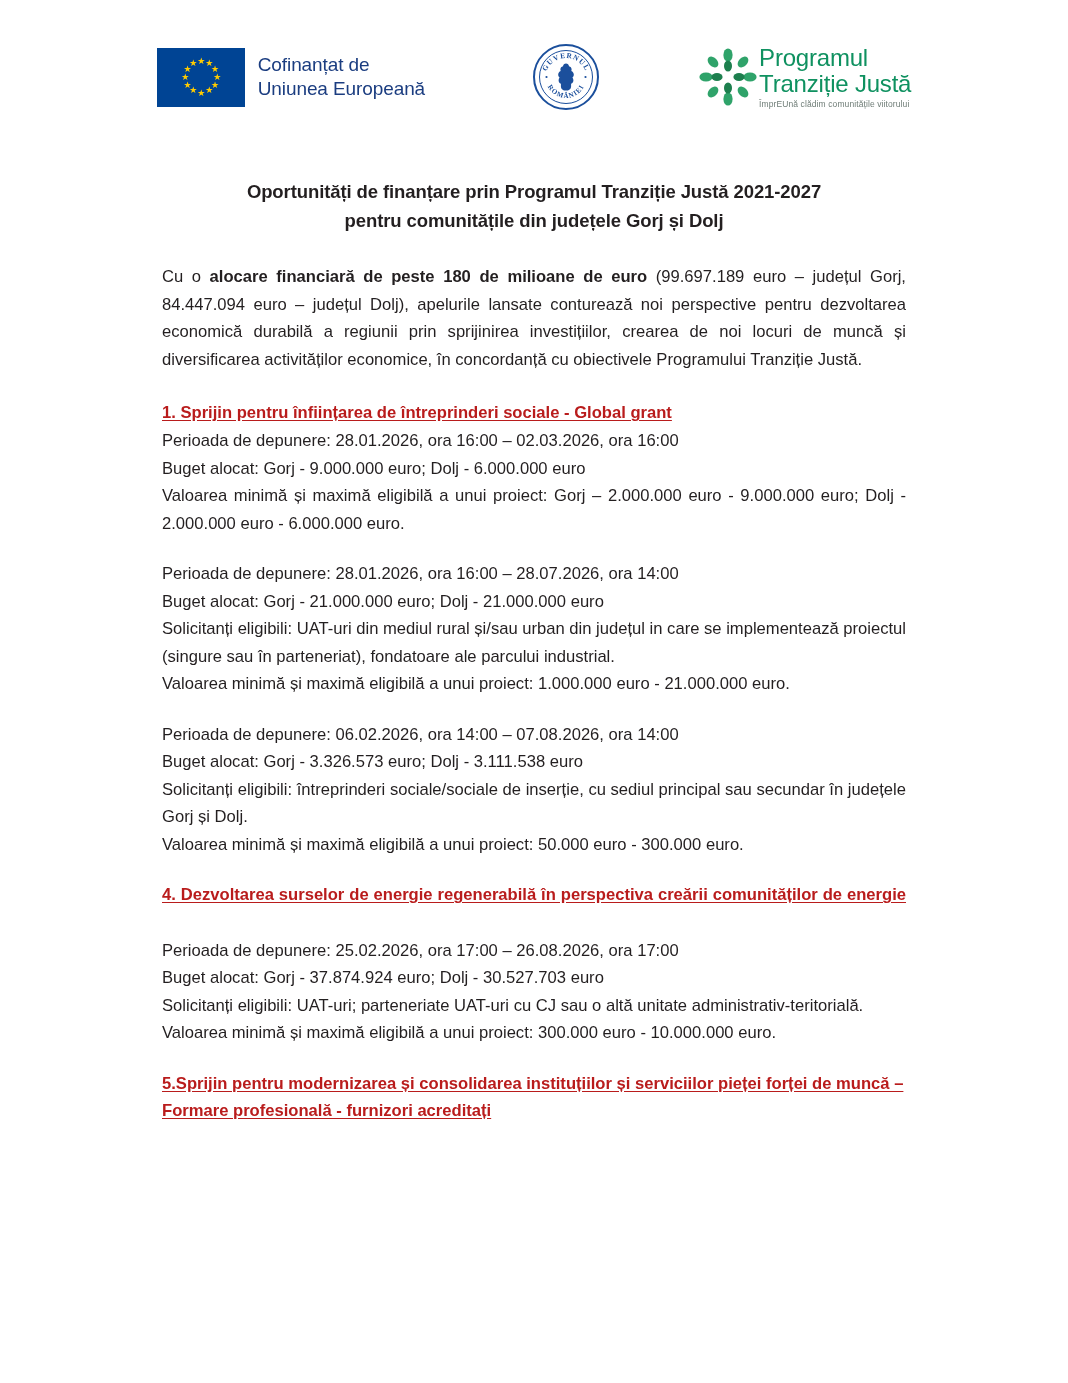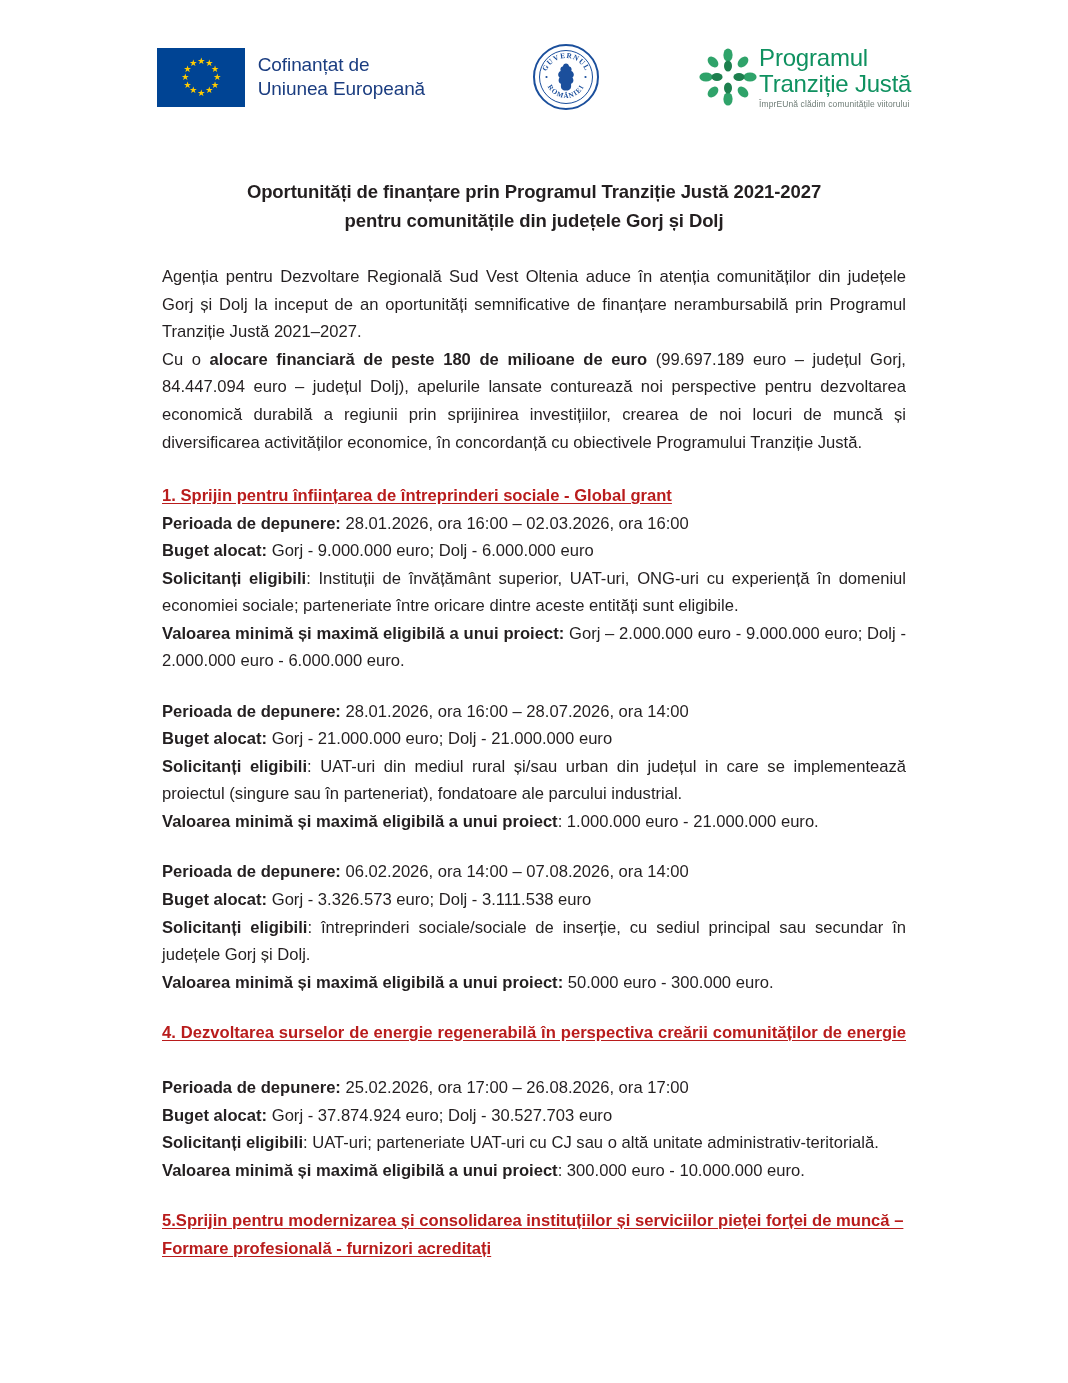--- a/index.html
+++ b/index.html
@@ -159,21 +159,21 @@
     width: 100%;
   }
 
   .line {
     font-size: 16.6px;
     line-height: 1.66;
     margin: 0;
     text-align: justify;
     color: #231f20;
   }
-  .line b { font-weight: bold; }
+  .line b { font-weight: normal; }
 </style>
 </head>
 <body>
 
 <div class="page">
 
   <div class="logo-bar">
 
     <div class="logo-eu">
       <div class="eu-flag" id="eu-flag">
@@ -249,30 +249,28 @@
   </div>
 
   <div class="doc">
 
     <h1 class="doc-title">
       <span>Oportunități de finanțare prin Programul Tranziție Justă 2021-2027</span>
       <span>pentru comunitățile din județele Gorj și Dolj</span>
     </h1>
 
     <div class="intro-block">
-      <p class="para">Agenția pentru Dezvoltare Regională Sud Vest Oltenia aduce în atenția comunităților din județele Gorj și Dolj la inceput de an oportunități semnificative de finanțare nerambursabilă prin Programul Tranziție Justă 2021–2027.</p>
       <p class="para"><span>Cu o </span><b>alocare financiară de peste 180 de milioane de euro</b><span> (99.697.189 euro – județul Gorj, 84.447.094 euro – județul Dolj), apelurile lansate conturează noi perspective pentru dezvoltarea economică durabilă a regiunii prin sprijinirea investițiilor, crearea de noi locuri de muncă și diversificarea activităților economice, în concordanță cu obiectivele Programului Tranziție Justă.</span></p>
     </div>
 
     <div id="sections-host">
         <div class="section">
           <div class="section-heading">1. Sprijin pentru înființarea de întreprinderi sociale - Global grant</div>
           <p class="line"><b>Perioada de depunere:</b><span> 28.01.2026, ora 16:00 – 02.03.2026, ora 16:00</span></p>
           <p class="line"><b>Buget alocat:</b><span> Gorj - 9.000.000 euro; Dolj - 6.000.000 euro</span></p>
-          <p class="line"><b>Solicitanți eligibili</b><span>: Instituții de învățământ superior, UAT-uri, ONG-uri cu experiență în domeniul economiei sociale; parteneriate între oricare dintre aceste entități sunt eligibile.</span></p>
           <p class="line"><b>Valoarea minimă și maximă eligibilă a unui proiect:</b><span> Gorj – 2.000.000 euro - 9.000.000 euro; Dolj - 2.000.000 euro - 6.000.000 euro.</span></p>
         </div>
         <div class="section">
           <p class="line"><b>Perioada de depunere:</b><span> 28.01.2026, ora 16:00 – 28.07.2026, ora 14:00</span></p>
           <p class="line"><b>Buget alocat:</b><span> Gorj - 21.000.000 euro; Dolj - 21.000.000 euro</span></p>
           <p class="line"><b>Solicitanți eligibili</b><span>: UAT-uri din mediul rural și/sau urban din județul in care se implementează proiectul (singure sau în parteneriat), fondatoare ale parcului industrial.</span></p>
           <p class="line"><b>Valoarea minimă și maximă eligibilă a unui proiect</b><span>: 1.000.000 euro - 21.000.000 euro.</span></p>
         </div>
         <div class="section">
           <p class="line"><b>Perioada de depunere:</b><span> 06.02.2026, ora 14:00 – 07.08.2026, ora 14:00</span></p>

